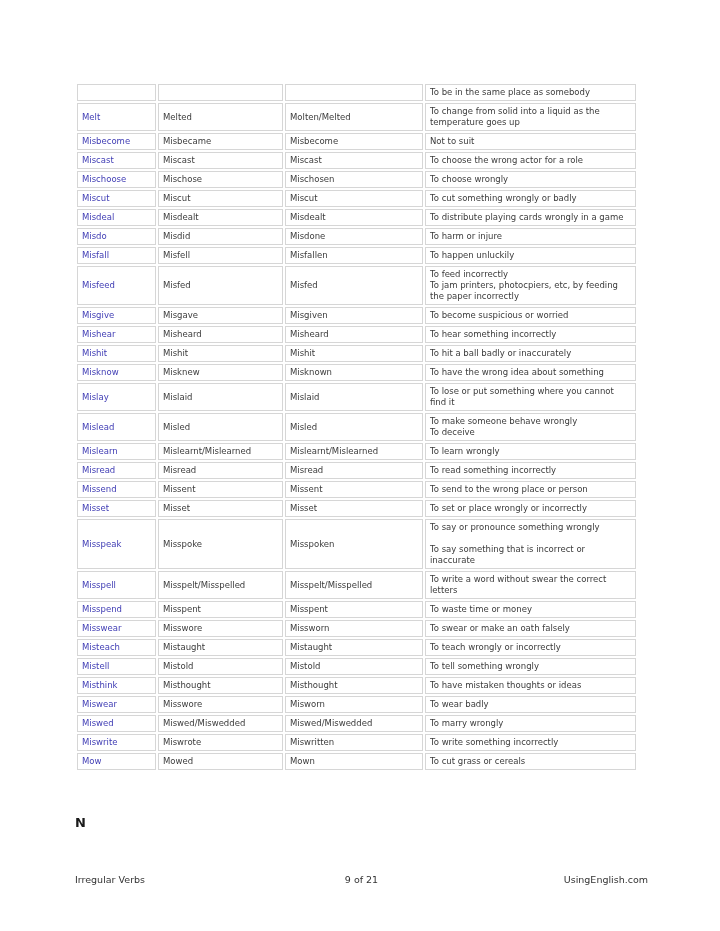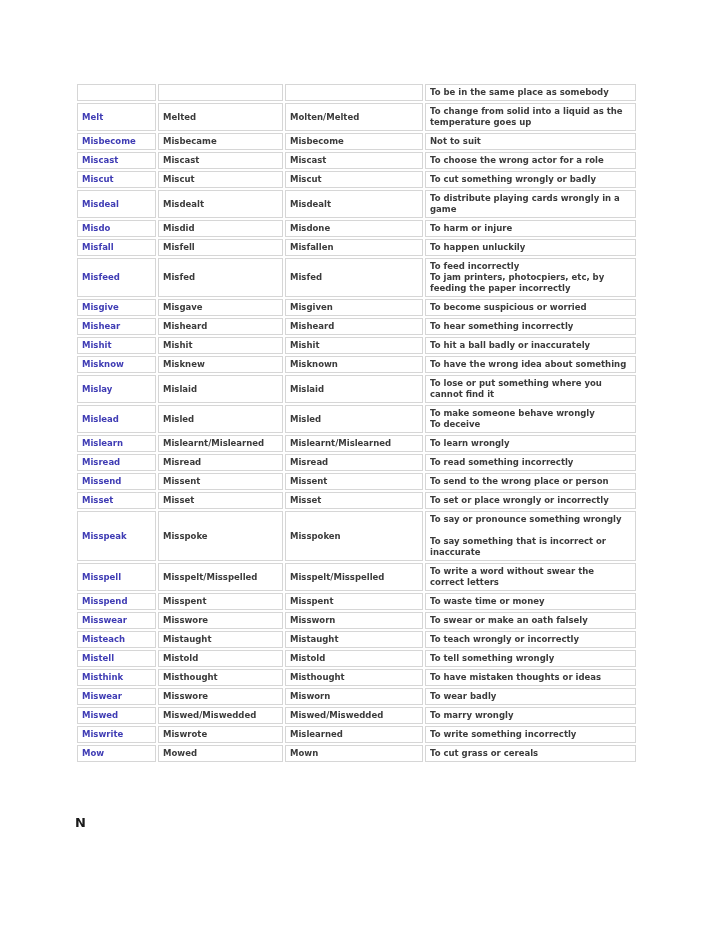--- a/index.html
+++ b/index.html
@@ -18,21 +18,20 @@
   .page {
     position: absolute;
     inset: 0;
     background: #ffffff;
   }
   .table-wrap {
     position: absolute;
     left: 75px;
     top: 82px;
     width: 563px;
-    font-weight: bold;
   }
   table.verbs {
     width: 100%;
     border-collapse: separate;
     border-spacing: 2px;
     table-layout: fixed;
   }
   table.verbs td {
     border: 1px solid var(--border, #d6d6d6);
     background: #ffffff;
@@ -104,20 +103,26 @@
             <td>Misbecome</td>
             <td class="def-cell">Not to suit</td>
           </tr>
           <tr>
             <td><a class="verb-link" href="#">Miscast</a></td>
             <td>Miscast</td>
             <td>Miscast</td>
             <td class="def-cell">To choose the wrong actor for a role</td>
           </tr>
           <tr>
+            <td><a class="verb-link" href="#">Mischoose</a></td>
+            <td>Mischose</td>
+            <td>Mischosen</td>
+            <td class="def-cell">To choose wrongly</td>
+          </tr>
+          <tr>
             <td><a class="verb-link" href="#">Miscut</a></td>
             <td>Miscut</td>
             <td>Miscut</td>
             <td class="def-cell">To cut something wrongly or badly</td>
           </tr>
           <tr>
             <td><a class="verb-link" href="#">Misdeal</a></td>
             <td>Misdealt</td>
             <td>Misdealt</td>
             <td class="def-cell">To distribute playing cards wrongly in a game</td>
@@ -254,29 +259,34 @@
           </tr>
           <tr>
             <td><a class="verb-link" href="#">Miswed</a></td>
             <td>Miswed/Miswedded</td>
             <td>Miswed/Miswedded</td>
             <td class="def-cell">To marry wrongly</td>
           </tr>
           <tr>
             <td><a class="verb-link" href="#">Miswrite</a></td>
             <td>Miswrote</td>
-            <td>Mislearned</td>
+            <td>Miswritten</td>
             <td class="def-cell">To write something incorrectly</td>
           </tr>
           <tr>
             <td><a class="verb-link" href="#">Mow</a></td>
             <td>Mowed</td>
             <td>Mown</td>
             <td class="def-cell">To cut grass or cereals</td>
           </tr>
         </tbody>
     </table>
   </div>
 
   <div class="section-heading">N</div>
 
+  <div class="footer">
+    <span class="f-left">Irregular Verbs</span>
+    <span class="f-center">9 of 21</span>
+    <span class="f-right">UsingEnglish.com</span>
+  </div>
 
 </div>
 
 </body></html>

